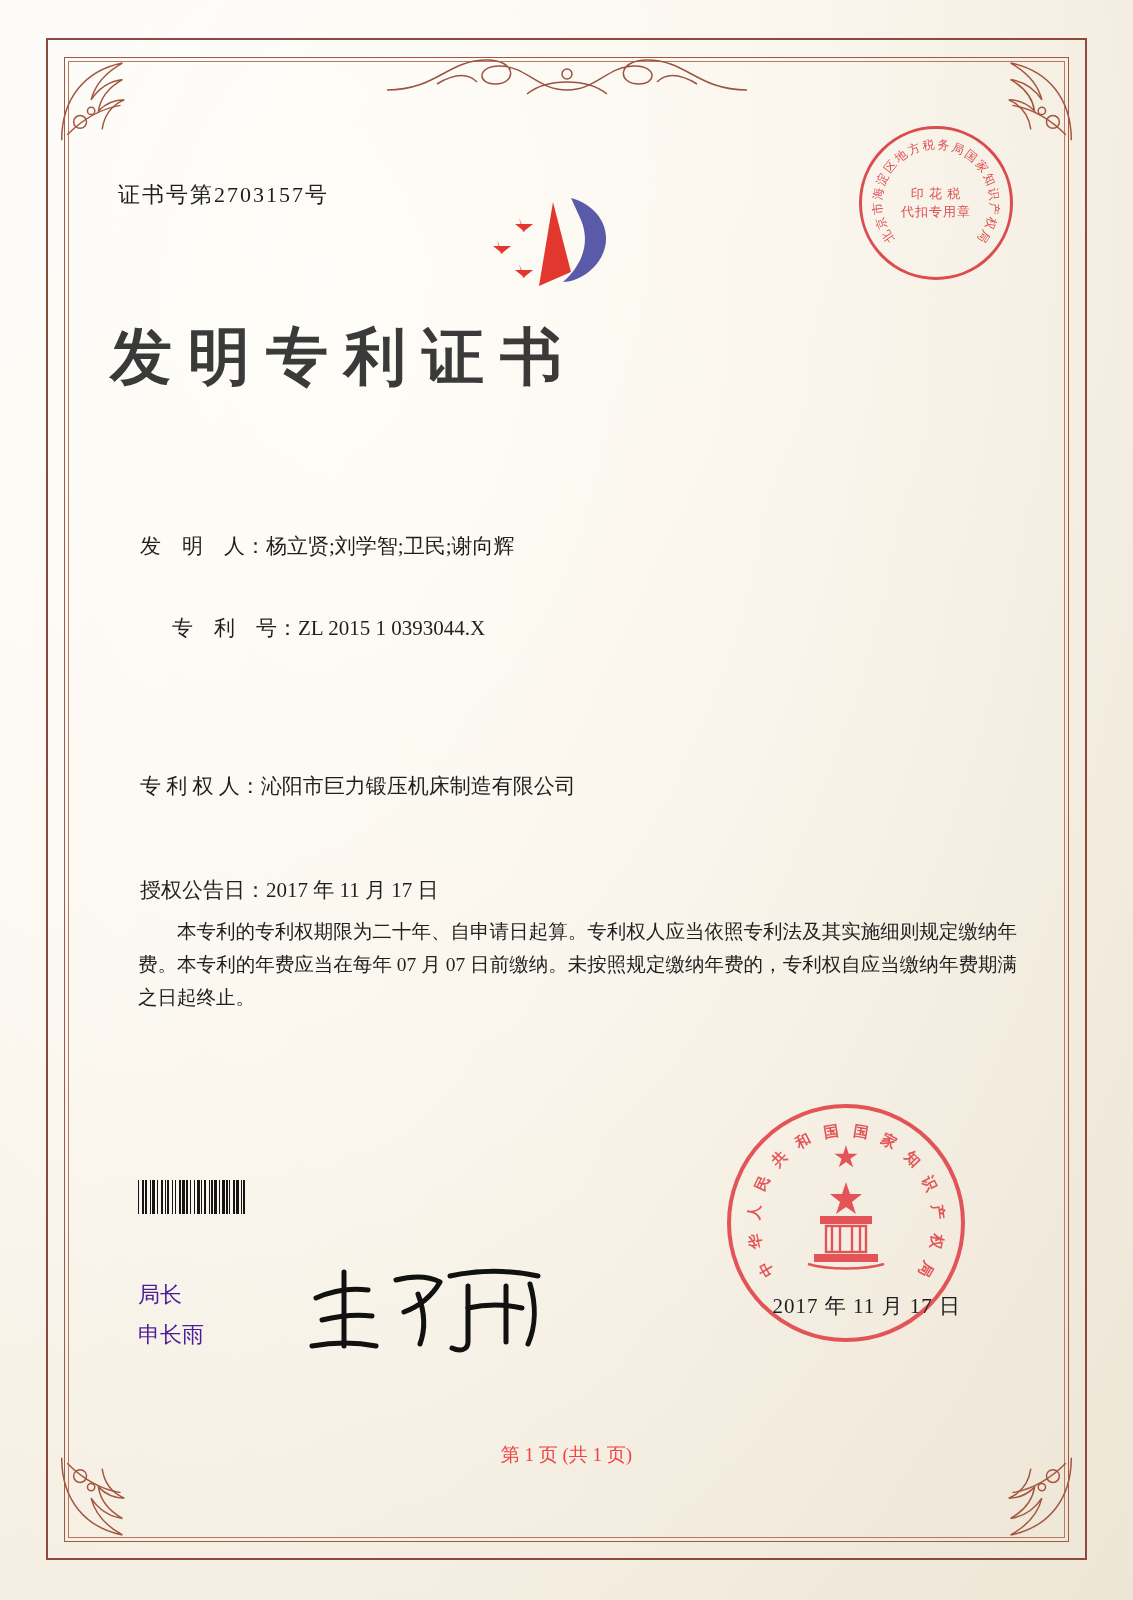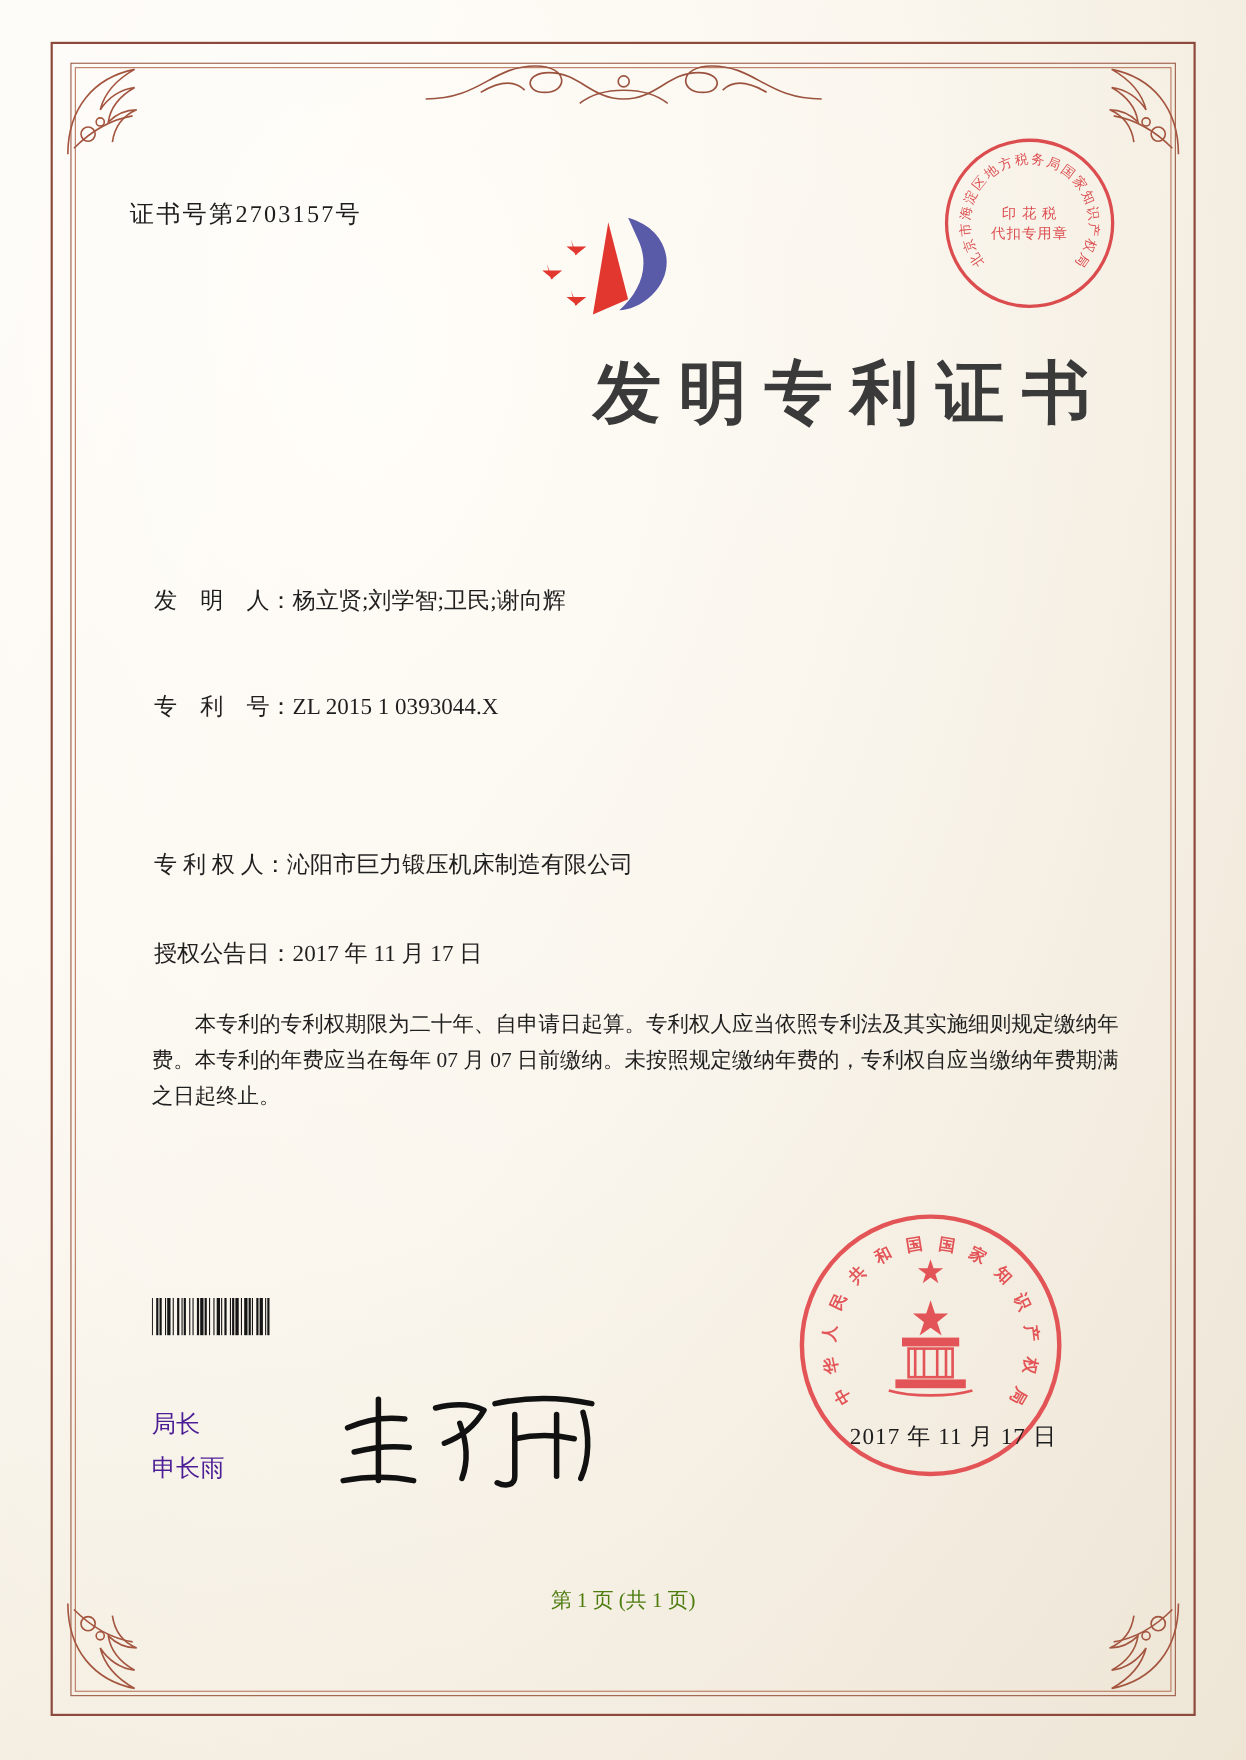--- a/index.html
+++ b/index.html
@@ -75,41 +75,41 @@
   }
   #stamp-tax .ring-text{
     position:absolute;inset:0;
   }
   #stamp-tax .center-lines{
     position:absolute;left:0;right:0;top:50%;transform:translateY(-50%);
     text-align:center;font-size:13px;line-height:18px;letter-spacing:1px;
   }
   
   #title{
-    position:absolute;left:0;right:16px;top:195px;
-    text-align:right;
+    position:absolute;left:0;right:0;top:195px;
+    text-align:left;
     font-size:62px;letter-spacing:16px;
     font-weight:bold;
     color:#3a3a3a;
     font-family:"DejaVu Sans","Liberation Sans",sans-serif;
   }
   
   .field{
     position:absolute;left:30px;right:0;
     font-size:21px;color:#1f1f1f;
     white-space:nowrap;
   }
   .field .lbl{display:inline-block;}
   .field .val{display:inline-block;}
   #f-name{top:330px;}
   #f-inventor{top:412px;}
-  #f-patentno{top:508px;}
+  #f-patentno{top:494px;margin-left:32px;}
   #f-appdate{top:572px;}
   #f-owner{top:652px;}
-  #f-granted{top:733px;}
+  #f-granted{top:756px;}
   
   #body-text{
     position:absolute;left:28px;right:6px;top:795px;
     font-size:19.5px;line-height:33px;color:#1f1f1f;
     text-align:justify;
   }
   #body-text p{margin:0 0 2px 0;text-indent:2em;}
   
   #barcode{
     position:absolute;left:28px;top:1060px;
@@ -139,21 +139,21 @@
     position:absolute;left:50%;top:72px;transform:translateX(-50%);
     width:96px;height:90px;
   }
   #stamp-date{
     position:absolute;right:62px;bottom:170px;
     font-size:21px;color:#1c1c1c;letter-spacing:1px;
   }
   
   #page-footer{
     position:absolute;left:0;right:0;bottom:22px;
-    text-align:center;font-size:19px;color:#4d7c0f;
+    text-align:center;font-size:19px;color:#ef4444;
   }
   
   .arc span{
     position:absolute;left:50%;top:50%;
     transform-origin:0 0;
     font-size:12px;
     font-family:"DejaVu Sans","Liberation Sans",sans-serif;
   }
   .arc-lg span{font-size:15px;font-weight:bold;}
 </style>

